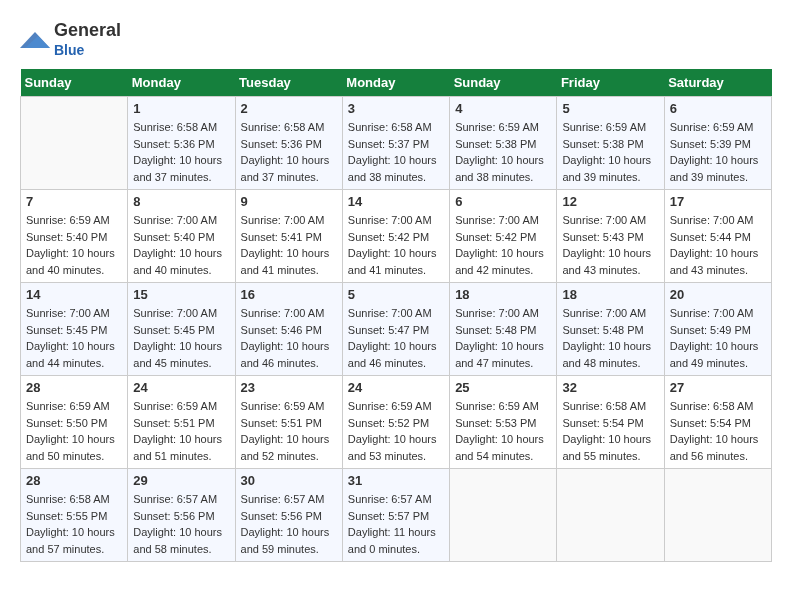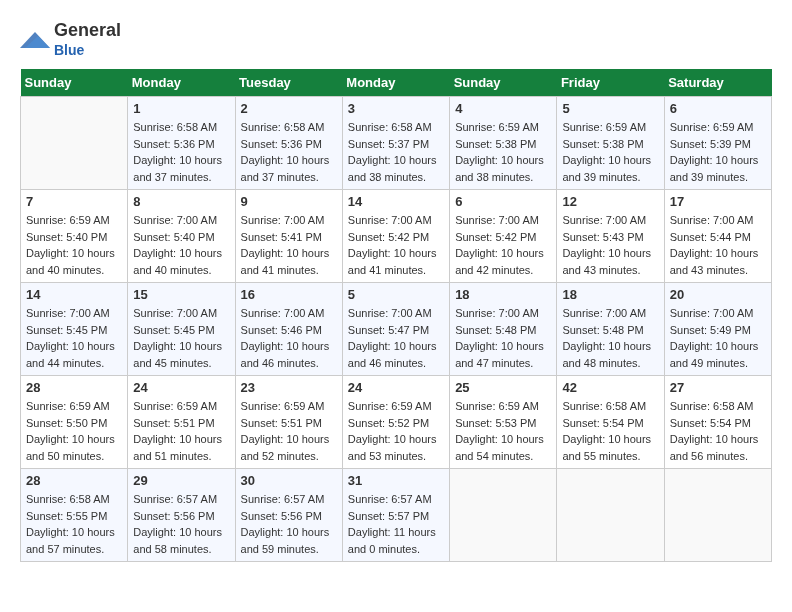--- a/index.html
+++ b/index.html
@@ -221,21 +221,21 @@
         </td>
         <td>
           <div class="day-number">24</div>
           <div class="day-detail">Sunrise: 6:59 AM<br>Sunset: 5:52 PM<br>Daylight: 10 hours and 53 minutes.</div>
         </td>
         <td>
           <div class="day-number">25</div>
           <div class="day-detail">Sunrise: 6:59 AM<br>Sunset: 5:53 PM<br>Daylight: 10 hours and 54 minutes.</div>
         </td>
         <td>
-          <div class="day-number">42</div>
+          <div class="day-number">32</div>
           <div class="day-detail">Sunrise: 6:58 AM<br>Sunset: 5:54 PM<br>Daylight: 10 hours and 55 minutes.</div>
         </td>
         <td>
           <div class="day-number">27</div>
           <div class="day-detail">Sunrise: 6:58 AM<br>Sunset: 5:54 PM<br>Daylight: 10 hours and 56 minutes.</div>
         </td>
       </tr>
       <tr>
         <td>
           <div class="day-number">28</div>

